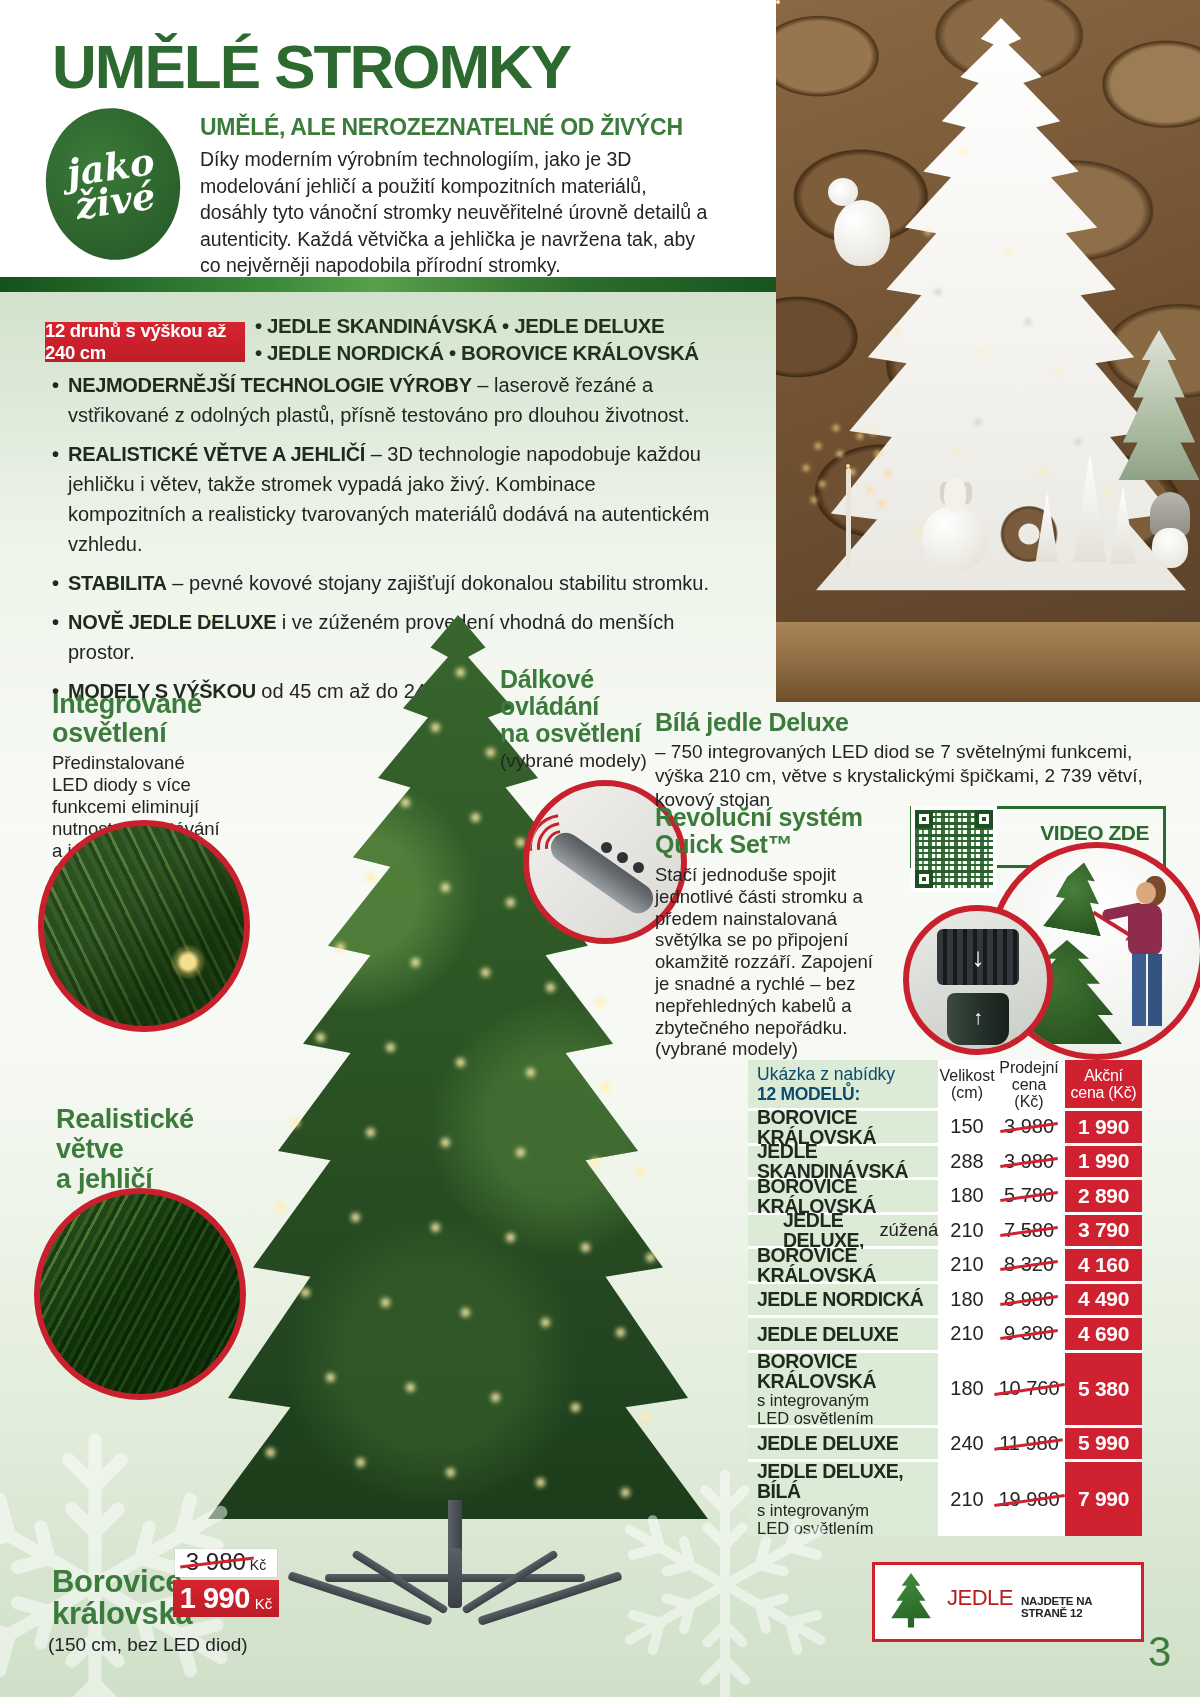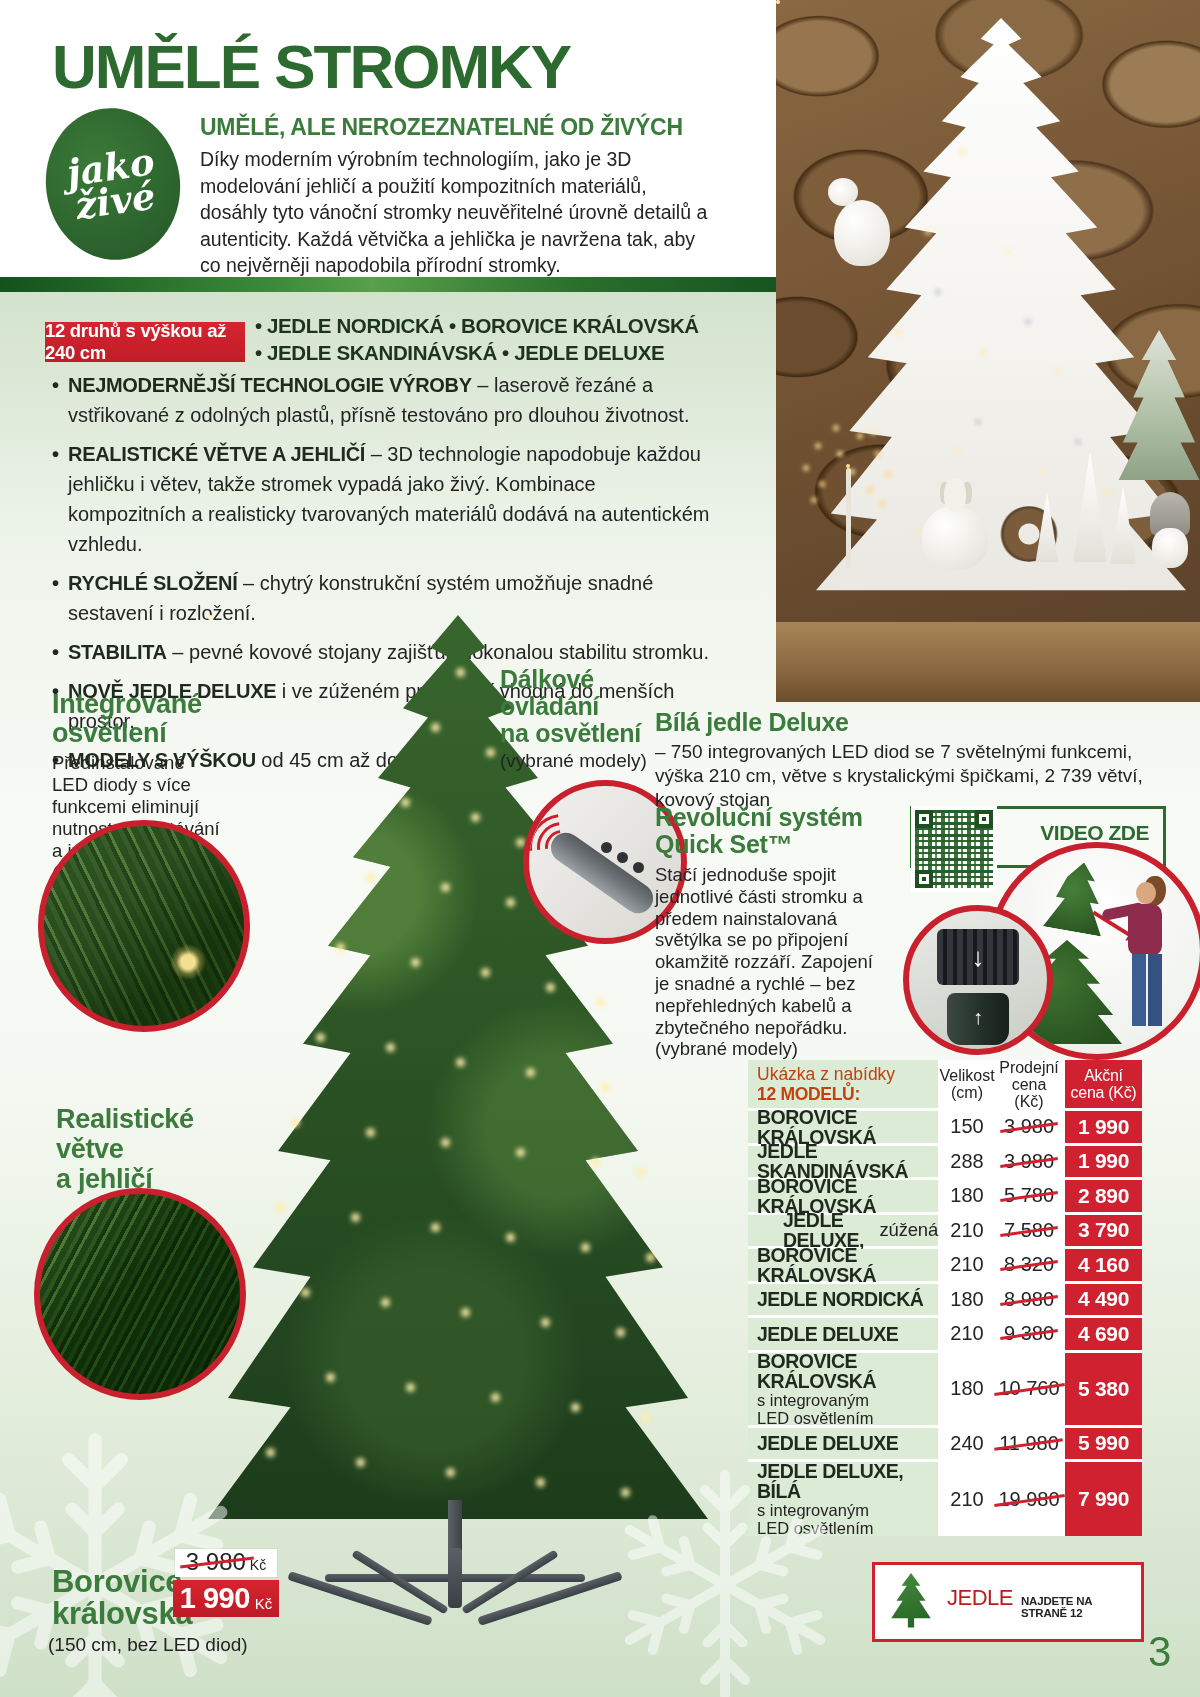--- a/index.html
+++ b/index.html
@@ -195,21 +195,21 @@
   
   .price-table{left:748px;top:1060px;width:394px;display:grid;
     grid-template-columns:190px 52px 66px 77px;
     grid-template-rows:48px repeat(7,31.5px) 72px 31.5px 74px;
     gap:3px;background:#fff;}
   .tc{display:flex;align-items:center;box-sizing:border-box;}
   .c1{background:#dcebd6;padding-left:9px;flex-direction:column;align-items:flex-start;justify-content:center;}
   .c2,.c3{background:#fff;justify-content:center;color:#242424;font-size:20px;}
   .c4{background:#cf2130;justify-content:center;color:#fff;font-size:21px;font-weight:bold;letter-spacing:-.3px;}
   .hdr{font-size:16px;line-height:17px;color:#242424;text-align:center;}
-  .hc1{font-size:17.5px;line-height:20px;text-align:left;color:#c2410c;}
+  .hc1{font-size:17.5px;line-height:20px;text-align:left;color:#0c4a6e;}
   .hc1 b{letter-spacing:-.3px;}
   .hc4{color:#fff;}
   .nm{font-size:19.5px;font-weight:bold;letter-spacing:-.5px;color:#1f2a1e;line-height:20px;}
   .nm-suffix{font-weight:normal;letter-spacing:-.2px;font-size:18.5px;color:#242424;margin-left:4px;}
   .nmrow{display:flex;align-items:center;margin-left:26px;}
   .nm-sub{font-size:16.5px;line-height:18px;color:#242424;}
   .strike{position:relative;display:inline-block;}
   .strike::after{content:"";position:absolute;left:-8%;right:-8%;top:48%;height:2.6px;background:#cf2130;transform:rotate(-8deg);}
 
   
@@ -265,28 +265,27 @@
   <div class="abs page-title">UMĚLÉ STROMKY</div>
   <div class="abs jako-badge">
     <span>jako</span>
     <span>živé</span>
   </div>
   <div class="abs intro-heading">UMĚLÉ, ALE NEROZEZNATELNÉ OD ŽIVÝCH</div>
   <div class="abs intro-body">Díky moderním výrobním technologiím, jako je 3D modelování jehličí a použití kompozitních materiálů, dosáhly tyto vánoční stromky neuvěřitelné úrovně detailů a autenticity. Každá větvička a jehlička je navržena tak, aby co nejvěrněji napodobila přírodní stromky.</div>
 
   <div class="abs count-badge">12 druhů s výškou až 240 cm</div>
   <div class="abs tree-types">
+    <div>• JEDLE SKANDINÁVSKÁ • JEDLE DELUXE</div>
     <div>• JEDLE NORDICKÁ • BOROVICE KRÁLOVSKÁ</div>
-    <div>• JEDLE SKANDINÁVSKÁ • JEDLE DELUXE</div>
   </div>
 
   <div class="abs features">
     <div class="feature"><b>NEJMODERNĚJŠÍ TECHNOLOGIE VÝROBY</b><span> – laserově řezáné a vstřikované z odolných plastů, přísně testováno pro dlouhou životnost.</span></div>
     <div class="feature"><b>REALISTICKÉ VĚTVE A JEHLIČÍ</b><span> – 3D technologie napodobuje každou jehličku i větev, takže stromek vypadá jako živý. Kombinace kompozitních a realisticky tvarovaných materiálů dodává na autentickém vzhledu.</span></div>
-    <div class="feature"><b>RYCHLÉ SLOŽENÍ</b><span> – chytrý konstrukční systém umožňuje snadné sestavení i rozložení.</span></div>
     <div class="feature"><b>STABILITA</b><span> – pevné kovové stojany zajišťují dokonalou stabilitu stromku.</span></div>
     <div class="feature"><b>NOVĚ JEDLE DELUXE</b><span> i ve zúženém provedení vhodná do menších prostor.</span></div>
     <div class="feature"><b>MODELY S VÝŠKOU</b><span> od 45 cm až do 240 cm.</span></div>
   </div>
 
   <div class="abs main-tree"></div>
   <div class="abs tree-lights"></div>
   <div class="abs trunk"></div>
   <div class="abs stand">
     <div class="legbar"></div>

